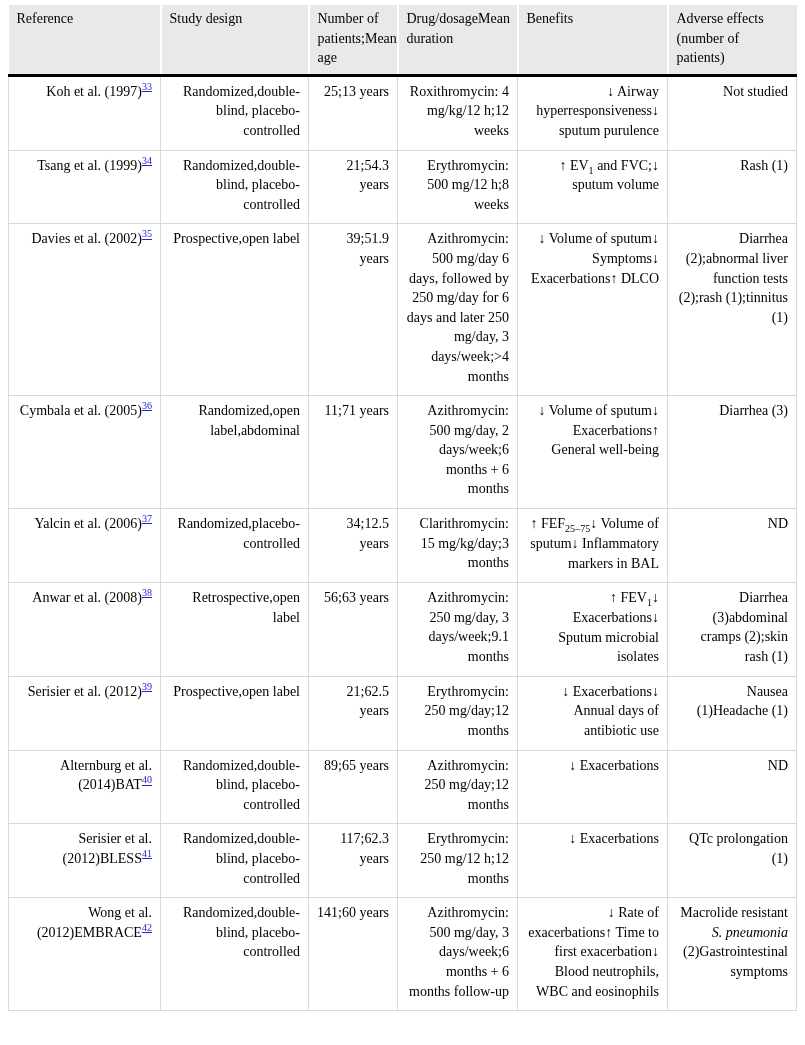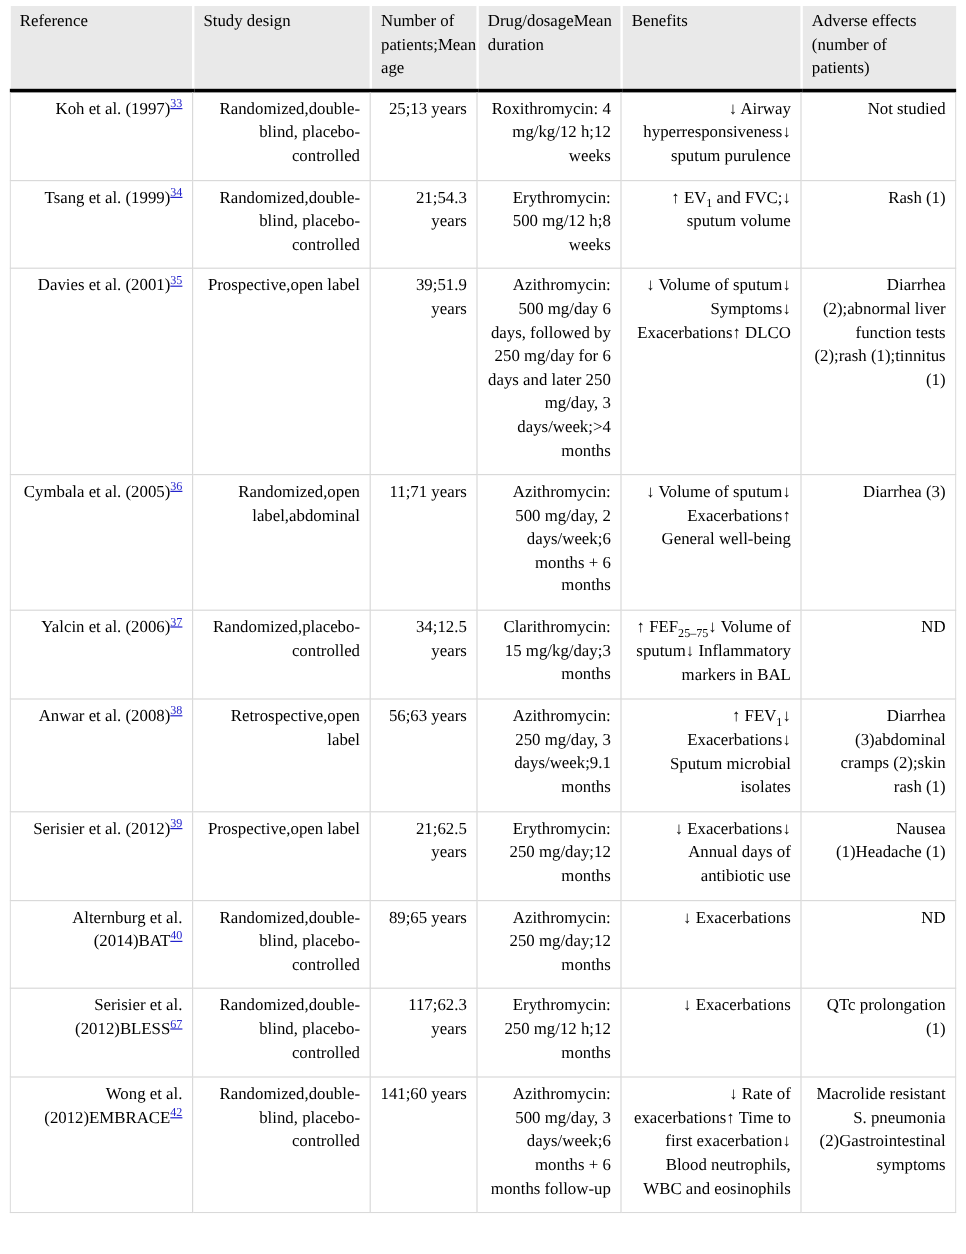--- a/index.html
+++ b/index.html
@@ -46,21 +46,21 @@
     text-decoration: underline;
     font-size: 0.72em;
     vertical-align: super;
     line-height: 1;
   }
   .sub {
     font-size: 0.72em;
     vertical-align: sub;
     line-height: 1;
   }
-  .ital { }
+  .ital { font-style: italic; }
 </style>
 </head>
 <body>
 
 <main>
   <table class="studies">
     <colgroup>
       <col style="width:152px">
       <col style="width:148px">
       <col style="width:89px">
@@ -89,21 +89,21 @@
         </tr>
         <tr>
           <td><span>Tsang et al. (1999)</span><a href="#" class="suplink">34</a></td>
           <td><span>Randomized,double-blind, placebo-controlled</span></td>
           <td><span>21;54.3 years</span></td>
           <td><span>Erythromycin: 500 mg/12 h;8 weeks</span></td>
           <td><span>↑ EV</span><span class="sub">1</span><span> and FVC;↓ sputum volume</span></td>
           <td><span>Rash (1)</span></td>
         </tr>
         <tr>
-          <td><span>Davies et al. (2001)</span><a href="#" class="suplink">35</a></td>
+          <td><span>Davies et al. (2002)</span><a href="#" class="suplink">35</a></td>
           <td><span>Prospective,open label</span></td>
           <td><span>39;51.9 years</span></td>
           <td><span>Azithromycin: 500 mg/day 6 days, followed by 250 mg/day for 6 days and later 250 mg/day, 3 days/week;&gt;4 months</span></td>
           <td><span>↓ Volume of sputum↓ Symptoms↓ Exacerbations↑ DLCO</span></td>
           <td><span>Diarrhea (2);abnormal liver function tests (2);rash (1);tinnitus (1)</span></td>
         </tr>
         <tr>
           <td><span>Cymbala et al. (2005)</span><a href="#" class="suplink">36</a></td>
           <td><span>Randomized,open label,abdominal</span></td>
           <td><span>11;71 years</span></td>
@@ -137,21 +137,21 @@
         </tr>
         <tr>
           <td><span>Alternburg et al. (2014)BAT</span><a href="#" class="suplink">40</a></td>
           <td><span>Randomized,double-blind, placebo-controlled</span></td>
           <td><span>89;65 years</span></td>
           <td><span>Azithromycin: 250 mg/day;12 months</span></td>
           <td><span>↓ Exacerbations</span></td>
           <td><span>ND</span></td>
         </tr>
         <tr>
-          <td><span>Serisier et al. (2012)BLESS</span><a href="#" class="suplink">67</a></td>
+          <td><span>Serisier et al. (2012)BLESS</span><a href="#" class="suplink">41</a></td>
           <td><span>Randomized,double-blind, placebo-controlled</span></td>
           <td><span>117;62.3 years</span></td>
           <td><span>Erythromycin: 250 mg/12 h;12 months</span></td>
           <td><span>↓ Exacerbations</span></td>
           <td><span>QTc prolongation (1)</span></td>
         </tr>
         <tr>
           <td><span>Wong et al. (2012)EMBRACE</span><a href="#" class="suplink">42</a></td>
           <td><span>Randomized,double-blind, placebo-controlled</span></td>
           <td><span>141;60 years</span></td>

